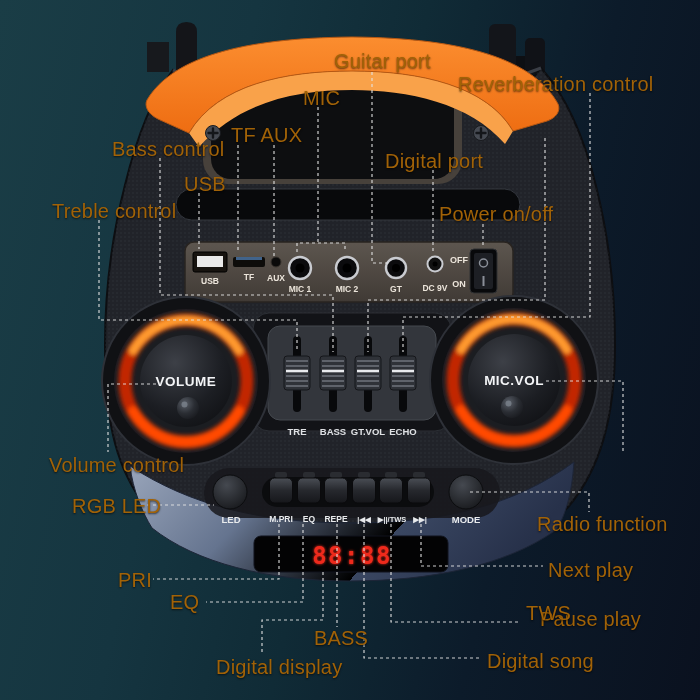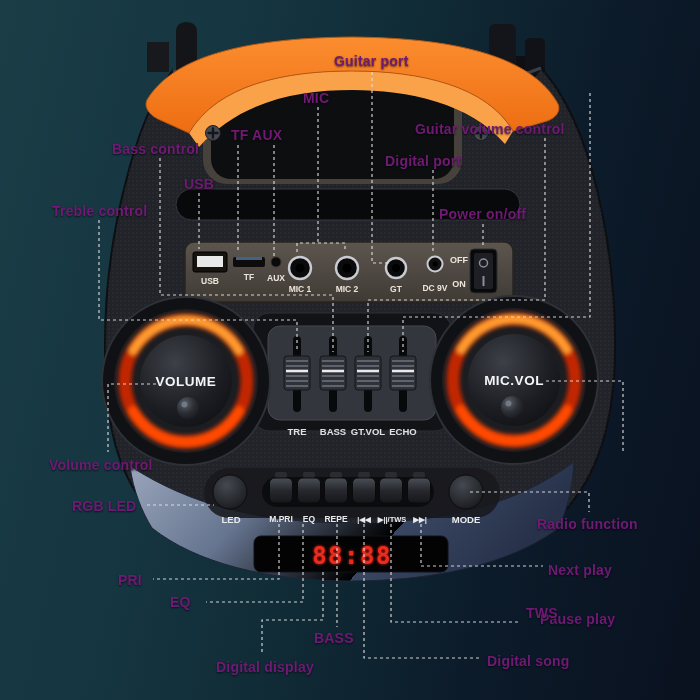--- a/index.html
+++ b/index.html
@@ -4,21 +4,21 @@
 <style>
   html,body{margin:0;padding:0;}
   body{
     width:700px;height:700px;overflow:hidden;position:relative;
     background:linear-gradient(103deg,#1a3d46 0%,#153540 30%,#102b36 50%,#0c1b2a 72%,#0a111f 100%);
     font-family:"Liberation Sans",sans-serif;
   }
   #stage{position:absolute;left:0;top:0;width:700px;height:700px;}
   svg{position:absolute;left:0;top:0;}
   .ann{
-    position:absolute;color:#701a75;font-size:14px;line-height:18px;font-weight:700;
+    position:absolute;color:#a16207;font-size:20px;line-height:18px;font-weight:400;
     text-shadow:0 1px 2px rgba(0,0,0,.65);white-space:nowrap;letter-spacing:.2px;
   }
 </style>
 </head>
 <body>
 
 <div id="stage">
 <svg width="700" height="700" viewBox="0 0 700 700">
   <defs>
     <pattern id="tex" width="4" height="4" patternUnits="userSpaceOnUse">
@@ -276,22 +276,22 @@
     <polyline points="337,524 337,627"></polyline>
     <polyline points="323,572 323,620 262,620 262,655"></polyline>
     <polyline points="421,524 421,566 543,566"></polyline>
     <polyline points="391,524 391,622 520,622"></polyline>
     <polyline points="364,524 364,658 482,658"></polyline>
   </g>
 </svg>
 
 <div class="ann" style="left:334px;top:52px">Guitar port</div>
 <div class="ann" style="left:303px;top:89px">MIC</div>
+<div class="ann" style="left:458px;top:75px">Reverberation control</div>
 <div class="ann" style="left:231px;top:126px">TF AUX</div>
-<div class="ann" style="left:415px;top:120px">Guitar volume control</div>
 <div class="ann" style="left:112px;top:140px">Bass control</div>
 <div class="ann" style="left:385px;top:152px">Digital port</div>
 <div class="ann" style="left:184px;top:175px">USB</div>
 <div class="ann" style="left:52px;top:202px">Treble control</div>
 <div class="ann" style="left:439px;top:205px">Power on/off</div>
 <div class="ann" style="left:49px;top:456px">Volume control</div>
 <div class="ann" style="left:72px;top:497px">RGB LED</div>
 <div class="ann" style="left:537px;top:515px">Radio function</div>
 <div class="ann" style="left:118px;top:571px">PRI</div>
 <div class="ann" style="left:548px;top:561px">Next play</div>

